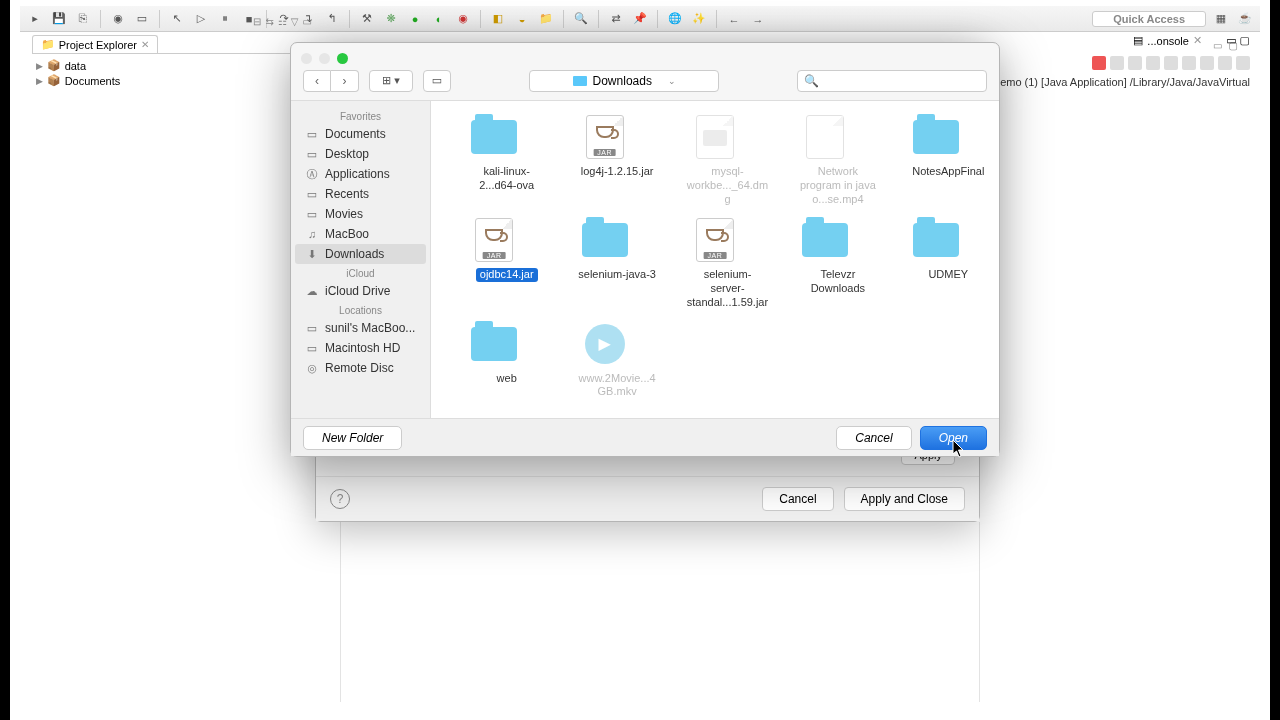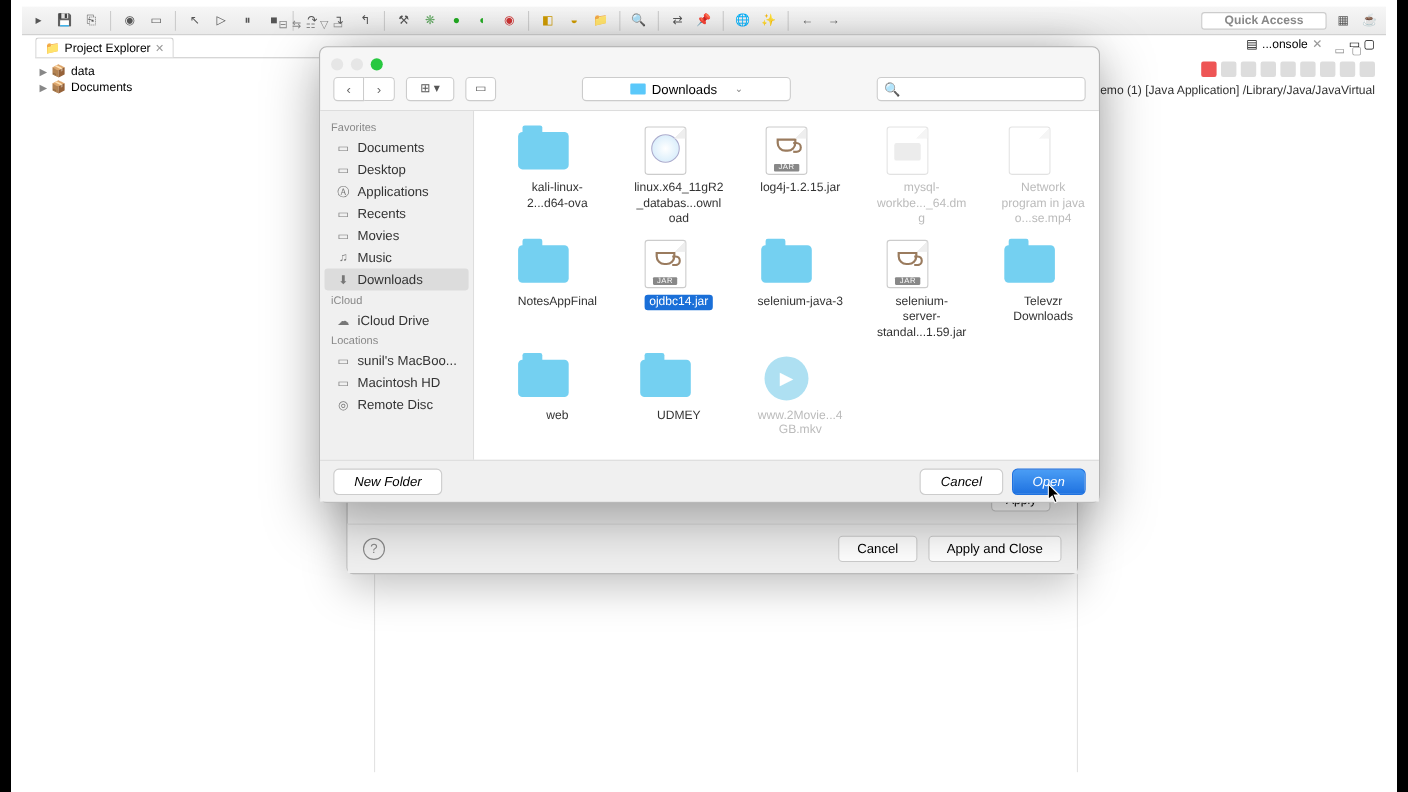--- a/index.html
+++ b/index.html
@@ -45,21 +45,21 @@
 .nav-btn:first-child { border-radius: 4px 0 0 4px; }
 .nav-btn:last-child { border-radius: 0 4px 4px 0; border-left: none; }
 .view-btn { width: 44px; height: 22px; background: #fff; border: 1px solid #ccc; border-radius: 4px; display: flex; align-items: center; justify-content: center; font-size: 11px; color: #555; }
 .path-pill { flex: 0 0 190px; height: 22px; background: #fff; border: 1px solid #ccc; border-radius: 4px; display: flex; align-items: center; justify-content: center; gap: 6px; font-size: 12px; margin-left: auto; margin-right: auto; }
 .path-pill .fld { width: 14px; height: 10px; background: #5ac8fa; border-radius: 1px; }
 .path-pill .chev { margin-left: 10px; color: #888; font-size: 9px; }
 .search { width: 190px; height: 22px; background: #fff; border: 1px solid #ccc; border-radius: 4px; display: flex; align-items: center; padding: 0 6px; color: #aaa; font-size: 12px; }
 
 .chooser-body { flex: 1; display: flex; min-height: 0; }
 .sidebar { width: 140px; background: #f0f0f0; border-right: 1px solid #ddd; overflow-y: auto; padding: 6px 0; }
-.side-hdr { font-size: 10px; color: #888; padding: 4px 10px 2px; text-transform: none; }
+.side-hdr { font-size: 10px; color: #888; padding: 4px 10px 2px; text-transform: none; text-align: center; }
 .side-item { font-size: 12px; padding: 3px 10px 3px 14px; display: flex; align-items: center; gap: 6px; color: #333; }
 .side-item.sel { background: #dcdcdc; border-radius: 3px; margin: 0 4px; padding-left: 10px; }
 .side-ic { width: 14px; height: 12px; display: inline-flex; align-items: center; justify-content: center; color: #777; font-size: 11px; }
 
 .file-grid { flex: 1; background: #fff; overflow-y: auto; padding: 14px 10px; display: grid; grid-template-columns: repeat(5, 1fr); column-gap: 4px; row-gap: 12px; align-content: start; }
 .file-item { display: flex; flex-direction: column; align-items: center; text-align: center; font-size: 11px; color: #333; }
 .file-item.dim { color: #bbb; }
 .file-item.dim .thumb { opacity: 0.55; }
 .thumb { width: 52px; height: 44px; margin-bottom: 6px; display: flex; align-items: center; justify-content: center; position: relative; }
 .folder { width: 46px; height: 34px; background: #74d0f1; border-radius: 4px; position: relative; }
@@ -237,21 +237,21 @@
         <div class="side-item">
             <span class="side-ic">▭</span>
             <span>Recents</span>
           </div>
         <div class="side-item">
             <span class="side-ic">▭</span>
             <span>Movies</span>
           </div>
         <div class="side-item">
             <span class="side-ic">♫</span>
-            <span>Music</span>
+            <span>MacBoo</span>
           </div>
         <div class="side-item sel">
             <span class="side-ic">⬇</span>
             <span>Downloads</span>
           </div>
 
         <div class="side-hdr">iCloud</div>
         <div class="side-item">
             <span class="side-ic">☁</span>
             <span>iCloud Drive</span>
@@ -271,28 +271,20 @@
             <span>Remote Disc</span>
           </div>
       </div>
 
       <div class="file-grid" id="file-grid">
           <div class="file-item">
             <div class="thumb">
               <div class="folder"></div>
             </div>
             <div class="fn">kali-linux-2...d64-ova</div>
-          </div>
-          <div class="file-item">
-            <div class="thumb">
-              <div class="doc">
-                <div class="safari"></div>
-              </div>
-            </div>
-            <div class="fn">linux.x64_11gR2_databas...ownload</div>
           </div>
           <div class="file-item">
             <div class="thumb">
               <div class="doc">
                 <div class="cup"></div>
                 <div class="jar-badge">JAR</div>
               </div>
             </div>
             <div class="fn">log4j-1.2.15.jar</div>
           </div>
@@ -343,27 +335,27 @@
           <div class="file-item">
             <div class="thumb">
               <div class="folder"></div>
             </div>
             <div class="fn">Televzr Downloads</div>
           </div>
           <div class="file-item">
             <div class="thumb">
               <div class="folder"></div>
             </div>
+            <div class="fn">UDMEY</div>
+          </div>
+          <div class="file-item">
+            <div class="thumb">
+              <div class="folder"></div>
+            </div>
             <div class="fn">web</div>
-          </div>
-          <div class="file-item">
-            <div class="thumb">
-              <div class="folder"></div>
-            </div>
-            <div class="fn">UDMEY</div>
           </div>
           <div class="file-item dim">
             <div class="thumb">
               <div class="play">▶</div>
             </div>
             <div class="fn">www.2Movie...4GB.mkv</div>
           </div>
         </div>
     </div>
 

